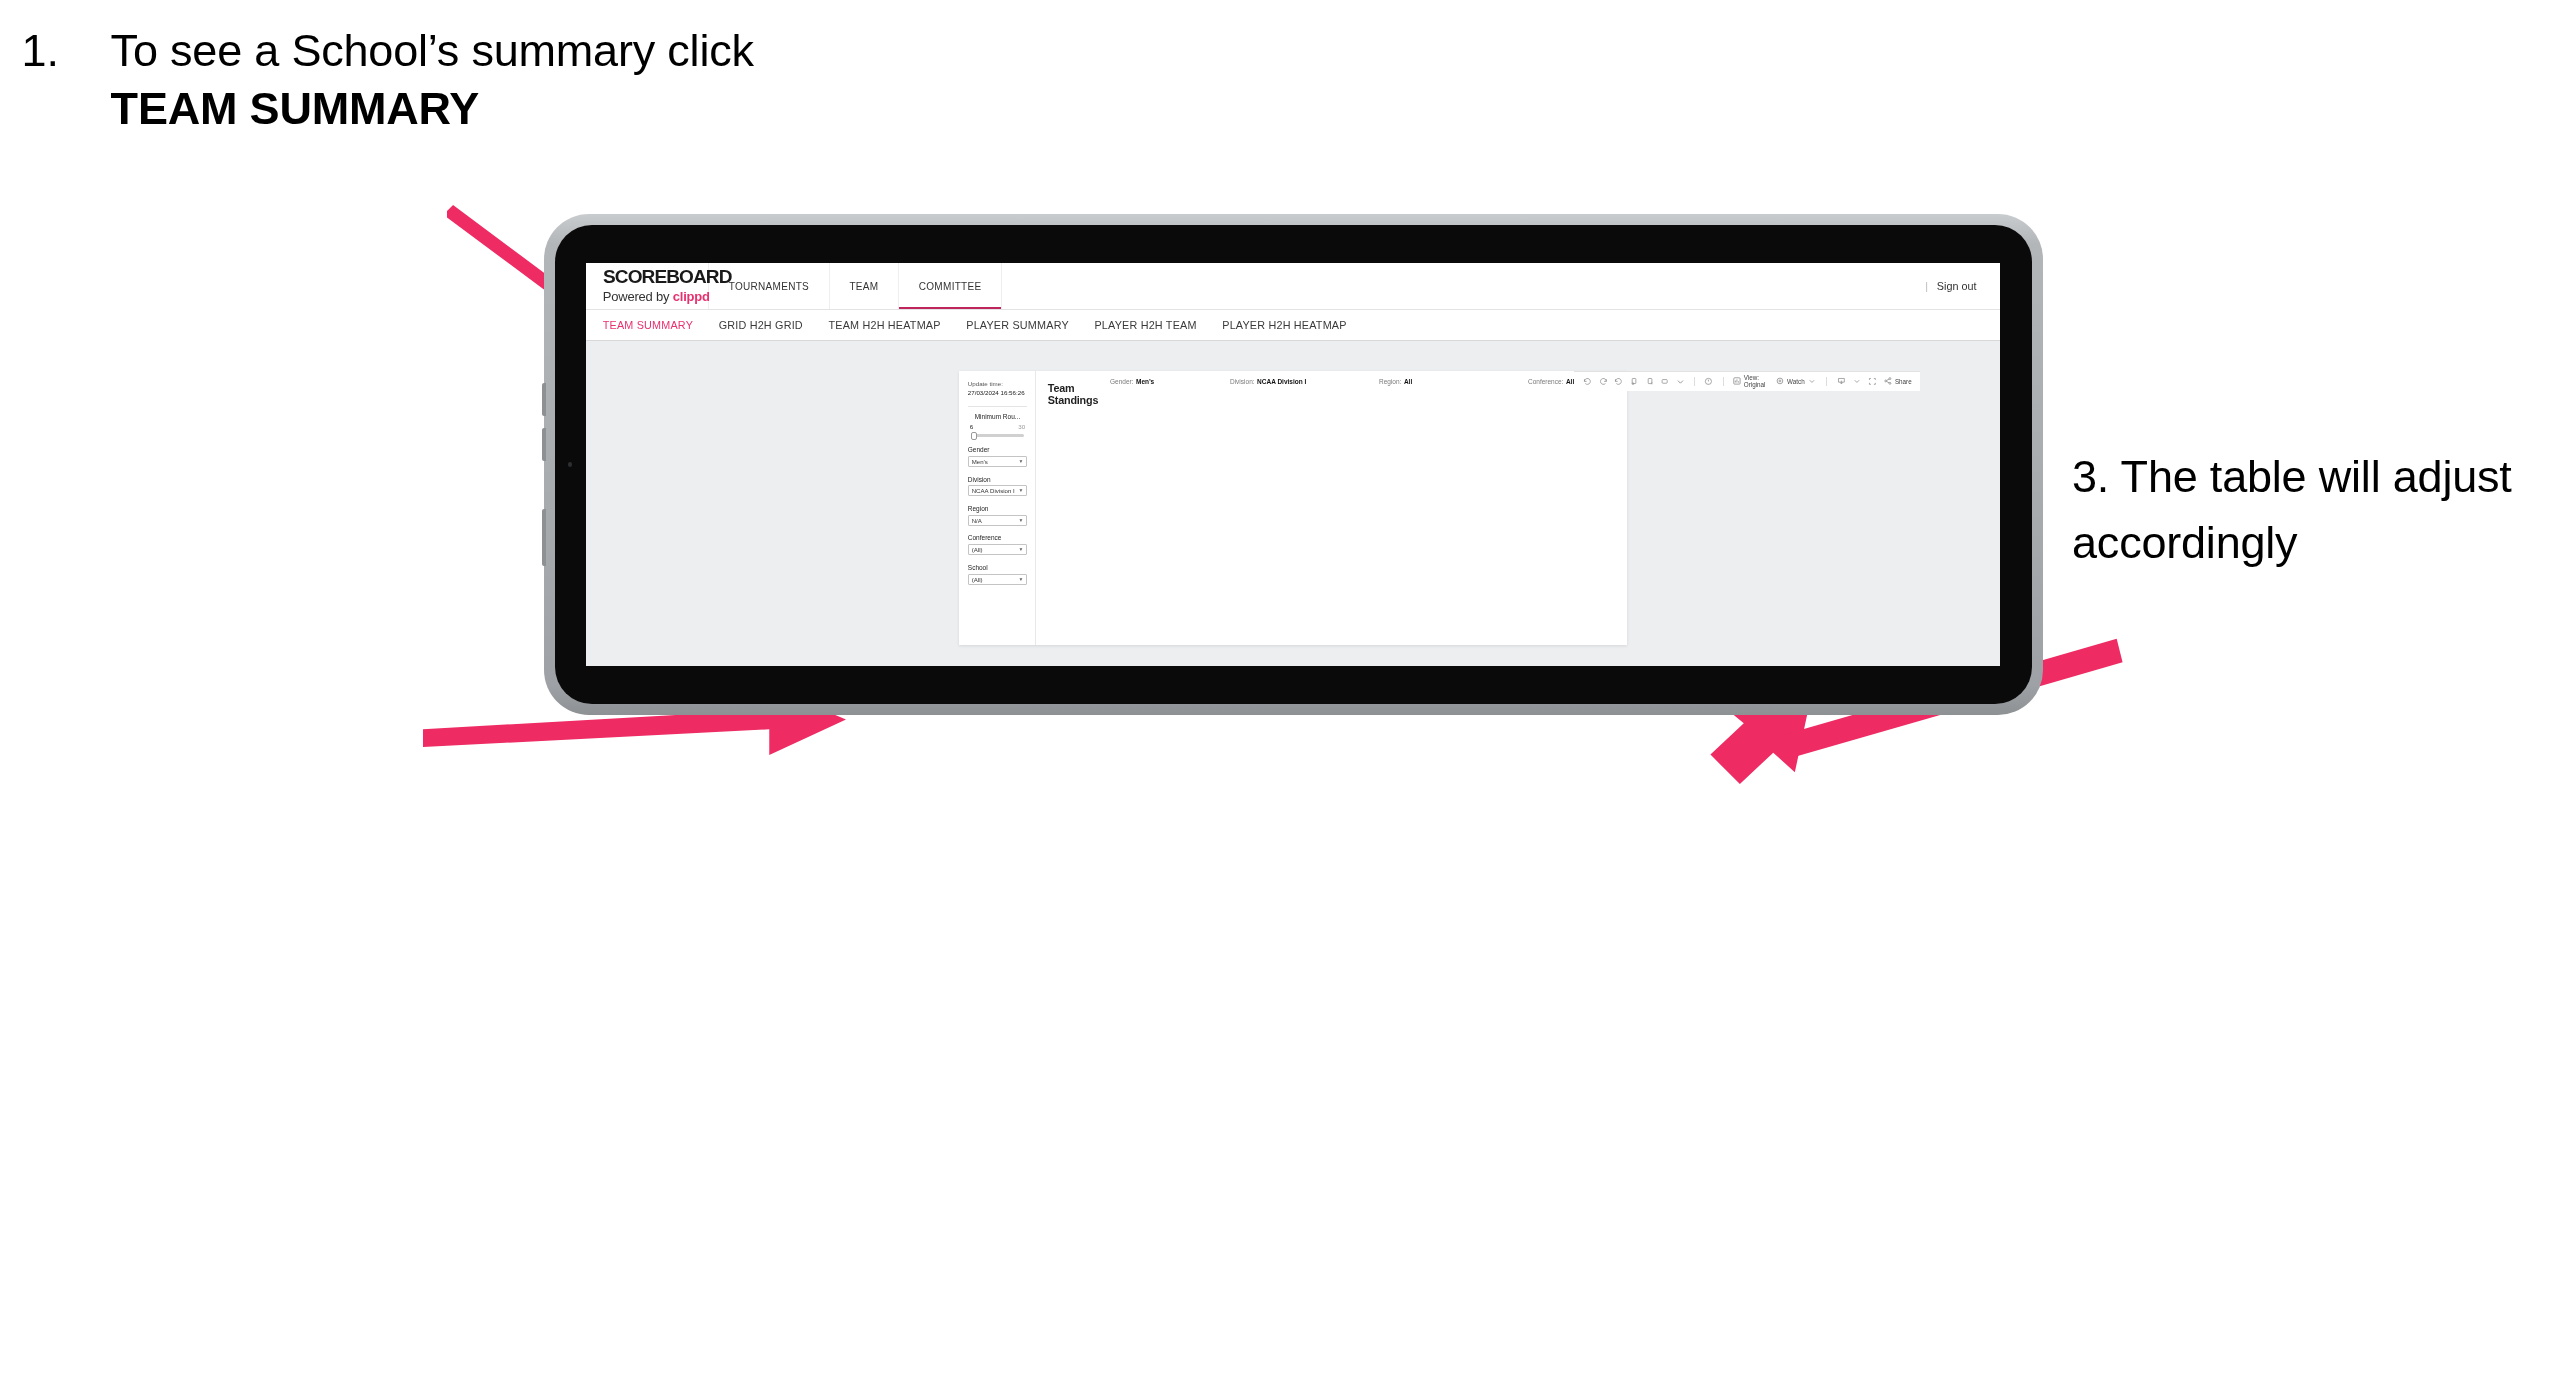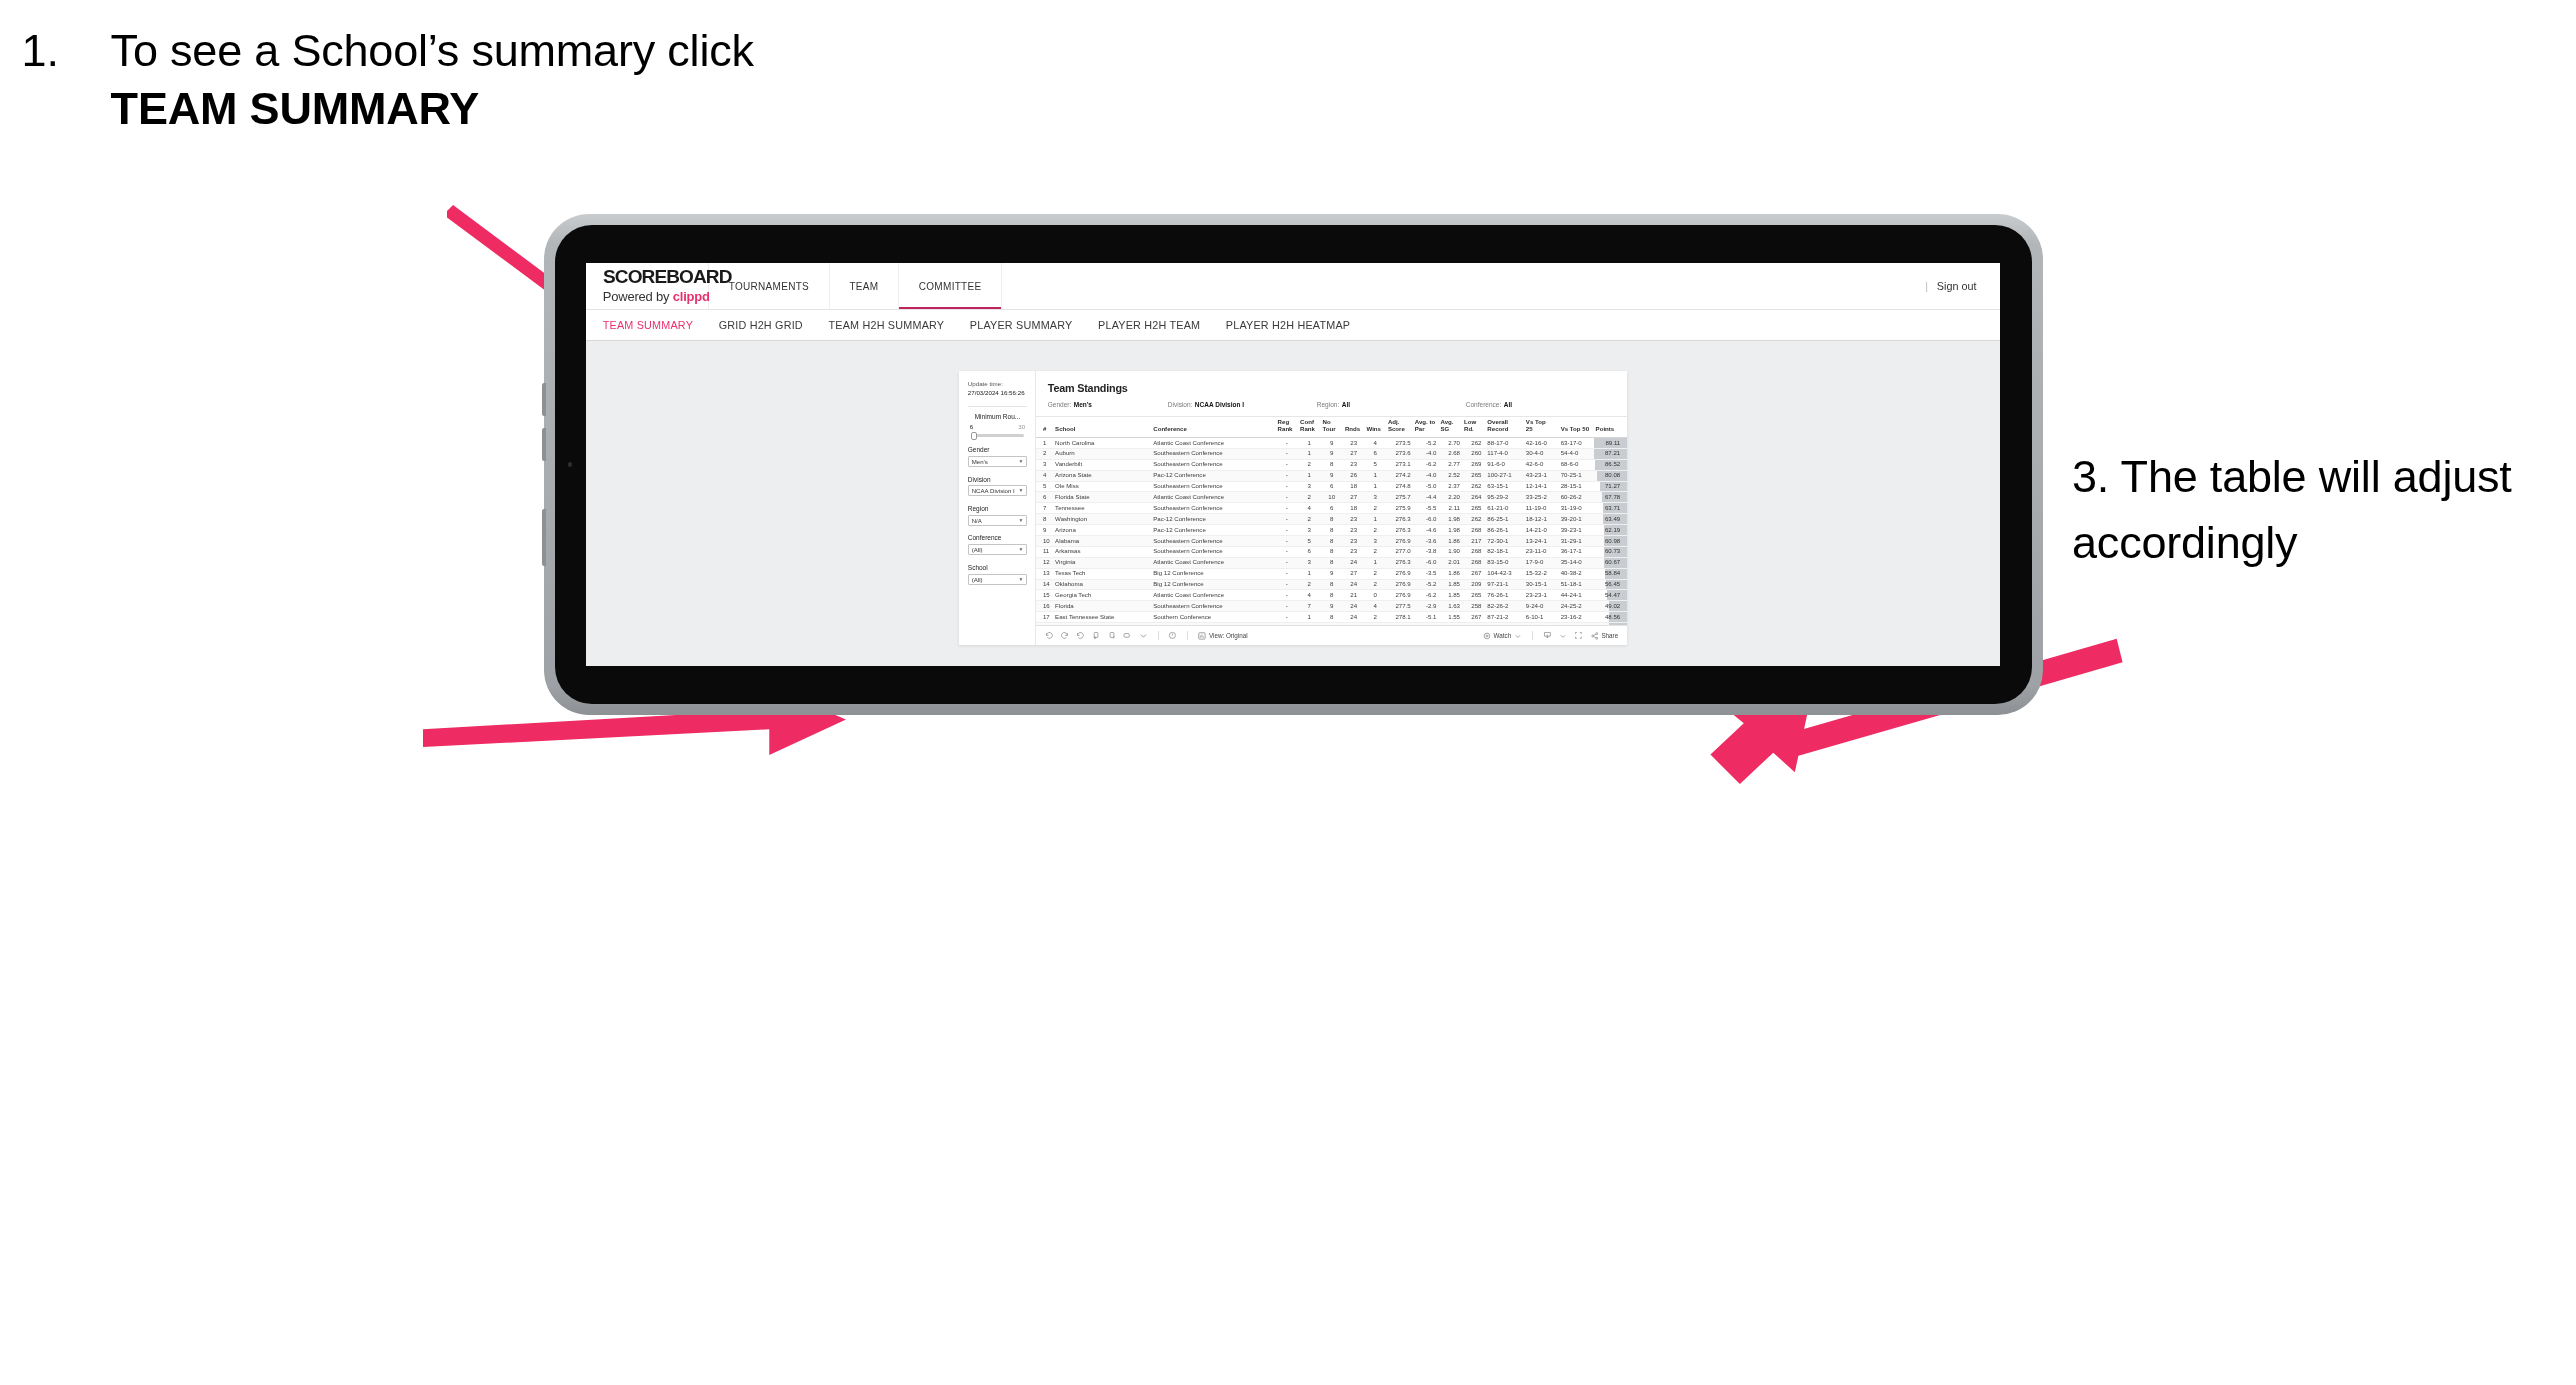--- a/index.html
+++ b/index.html
@@ -139,21 +139,21 @@
   .fgroup { margin-top:8.8px; }
   .fgroup .flabel { font-size:6.5px; color:#222; margin-bottom:2.9px; }
   .fselect {
     border:1px solid #c4c4c4; background:#fff; height:10.8px; border-radius:1px;
     display:flex; align-items:center; justify-content:space-between;
     padding:0 2.9px; font-size:6.1px; color:#333;
   }
   .fselect .caret { font-size:4.9px; color:#666; }
 
   
-  .viz-main { flex:1; display:flex; flex-direction:column; min-width:0; }
+  .viz-main { flex:1; display:flex; flex-direction:row; min-width:0; }
   .viz-title { font-size:10.8px; font-weight:700; color:#1f1f1f; padding:10.8px 0 0 11.8px; letter-spacing:-0.2px;}
   .viz-meta { display:flex; padding:6.9px 0 7.9px 11.8px; font-size:6.5px; }
   .viz-meta .mi { display:flex; gap:2.5px; }
   .viz-meta .mi .k { color:#7a7a7a; }
   .viz-meta .mi .v { color:#111; font-weight:700; }
   .viz-meta .mi:nth-child(1){ width:120px; }
   .viz-meta .mi:nth-child(2){ width:149px; }
   .viz-meta .mi:nth-child(3){ width:149px; }
 
   
@@ -257,21 +257,21 @@
           </nav>
           <div class="header-right">
             <span class="divider">|</span>
             <a href="#">Sign out</a>
           </div>
         </div>
 
         <div class="sub-nav">
           <a href="#" class="active">TEAM SUMMARY</a>
           <a href="#">GRID H2H GRID</a>
-          <a href="#">TEAM H2H SUMMARY</a>
+          <a href="#">TEAM H2H HEATMAP</a>
           <a href="#">PLAYER SUMMARY</a>
           <a href="#">PLAYER H2H TEAM</a>
           <a href="#">PLAYER H2H HEATMAP</a>
         </div>
 
         <div class="workspace">
           <div class="viz">
             <div class="viz-body">
 
               <aside class="filters">

